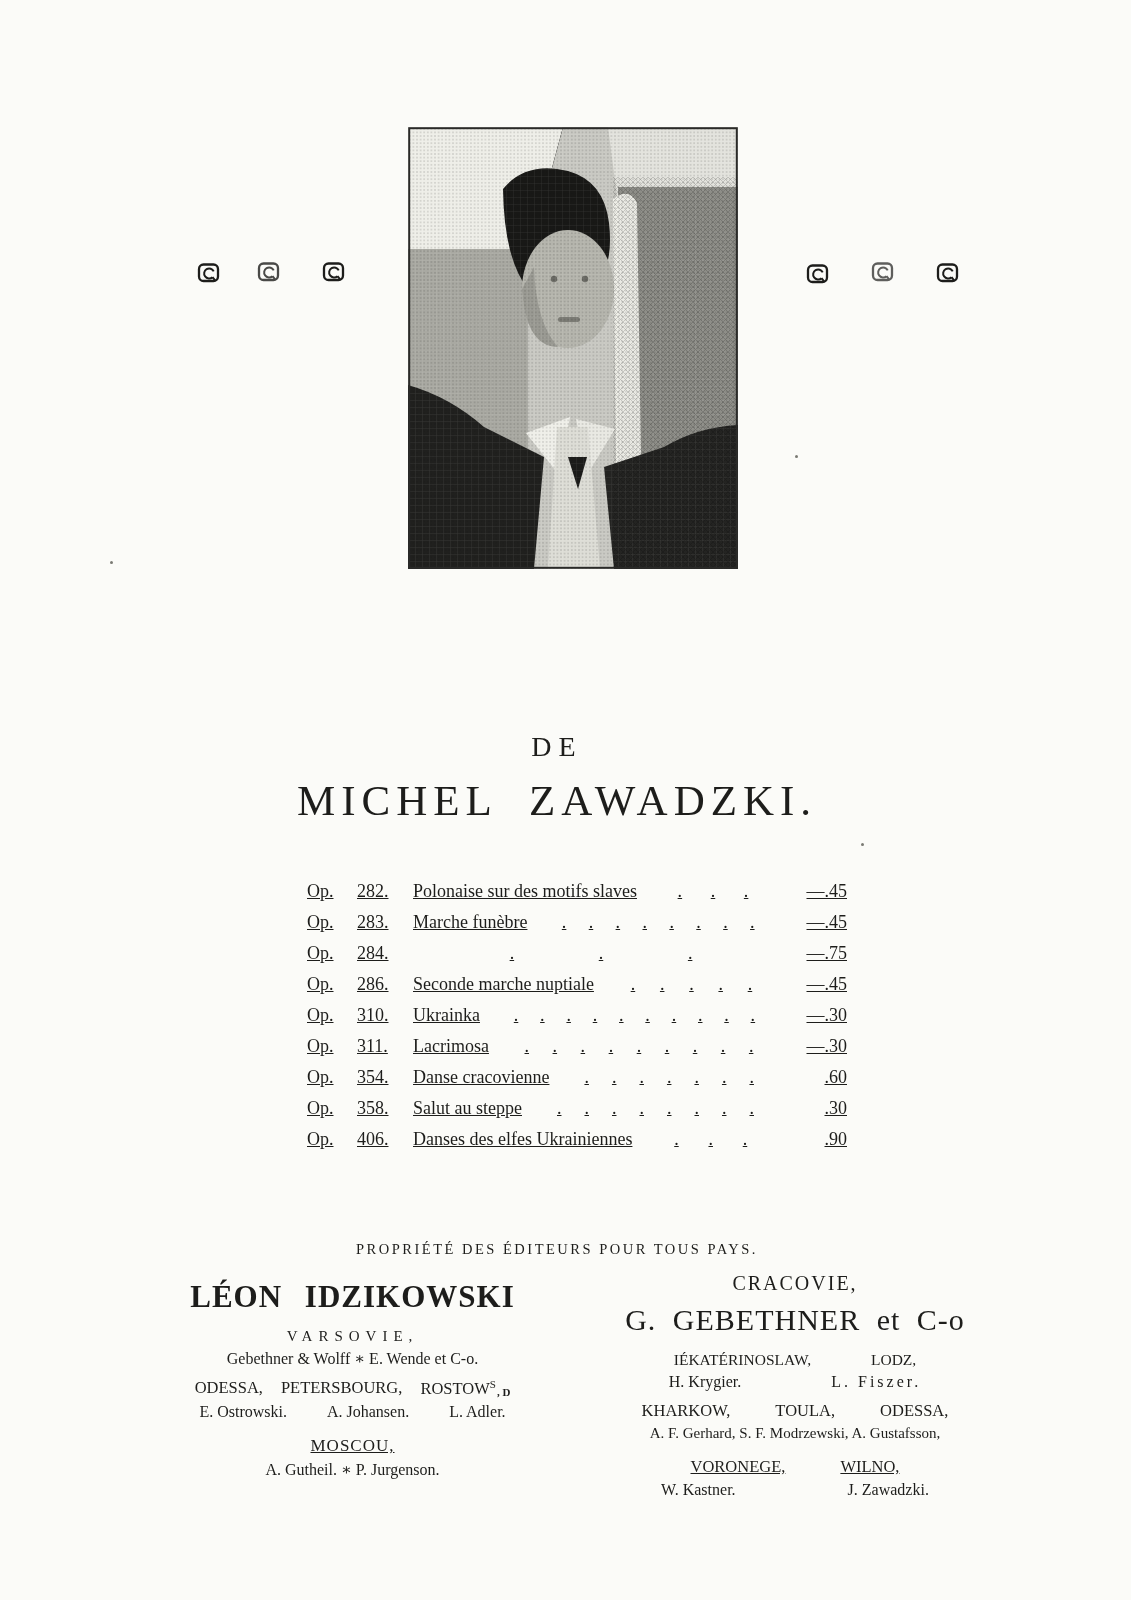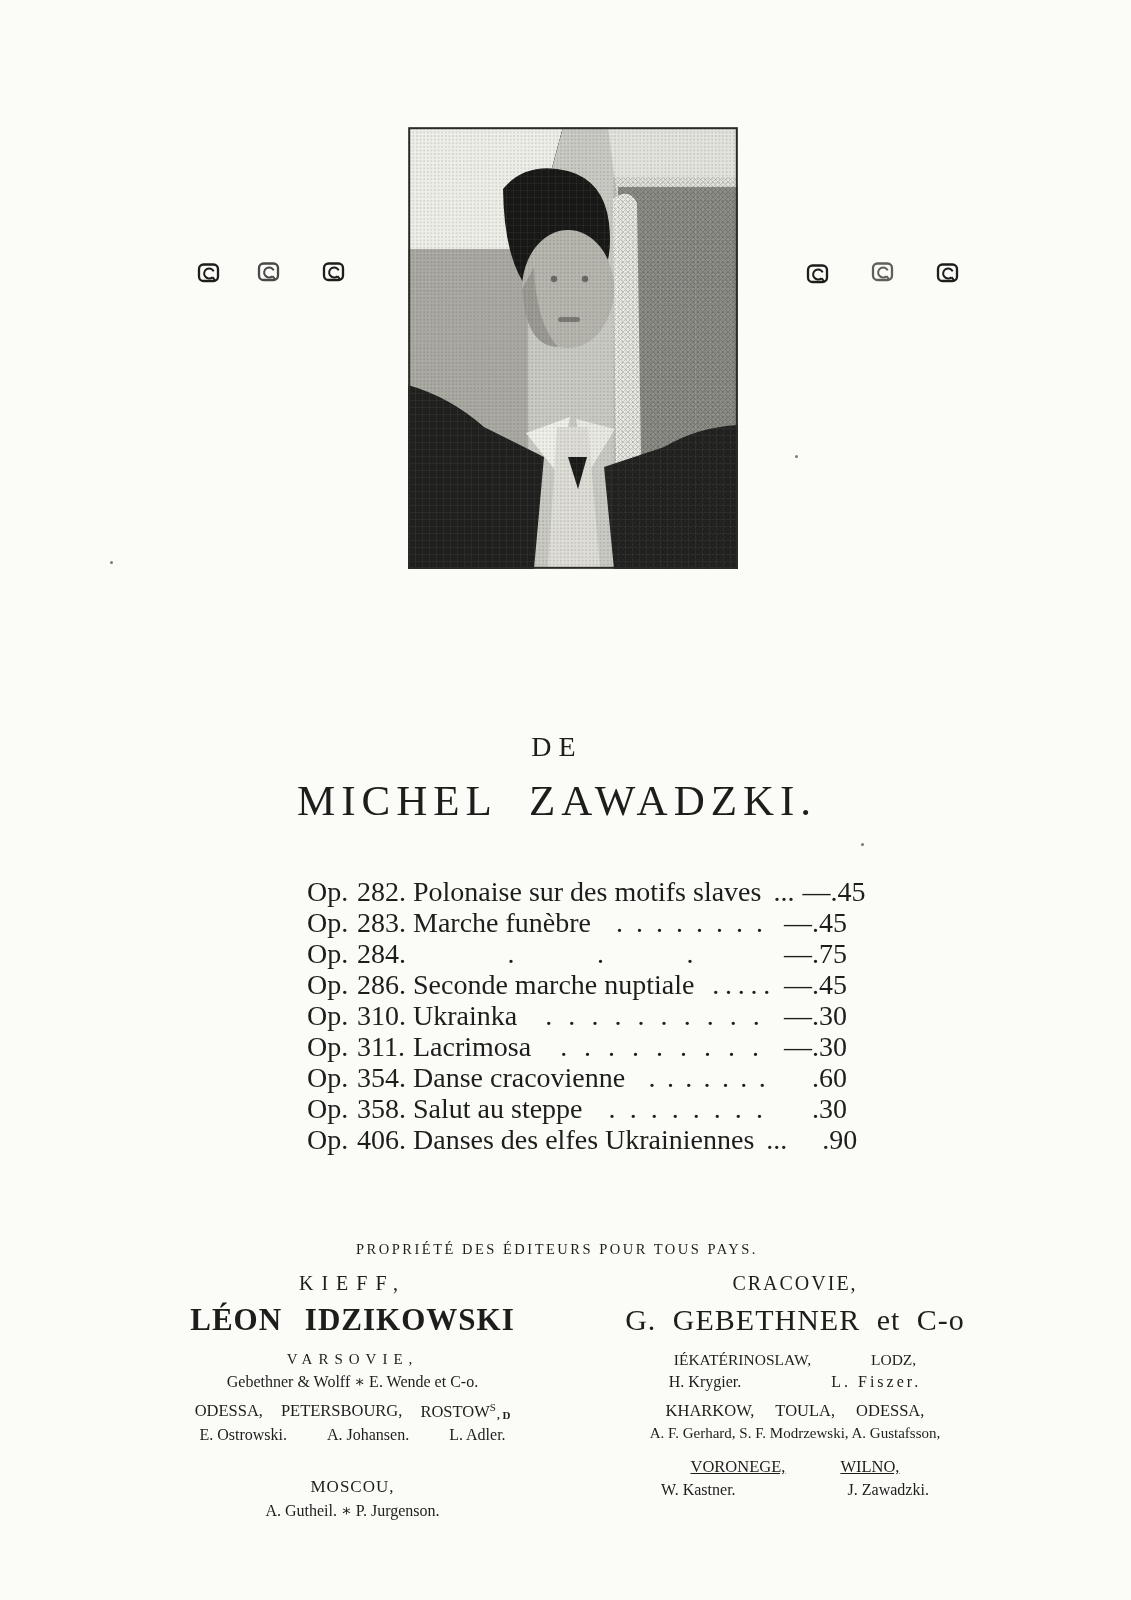--- a/index.html
+++ b/index.html
@@ -18,21 +18,21 @@
   
   .ornament{width:24px;height:22px;}
   .ornament svg{display:block;width:100%;height:100%;}
 
   
   .center-wrap{left:0;width:1114px;text-align:center;}
   .de{top:731px;font-size:28px;letter-spacing:7px;}
   .main-title{top:776px;font-size:43px;letter-spacing:6px;word-spacing:16px;}
 
   
-  .works{left:307px;top:876px;width:540px;font-size:28px;}
+  .works{left:307px;top:876px;width:540px;font-size:18px;text-decoration:underline;}
   .work-row{display:flex;align-items:baseline;height:31px;line-height:31px;}
   .work-op{width:50px;flex:0 0 auto;}
   .work-num{width:56px;flex:0 0 auto;}
   .work-title{flex:0 0 auto;white-space:nowrap;}
   .work-dots{flex:1 1 auto;display:flex;justify-content:space-evenly;margin:0 8px 0 12px;}
   .work-price{flex:0 0 auto;min-width:62px;text-align:right;white-space:nowrap;}
 
   
   .rights{top:1241px;font-size:14.5px;letter-spacing:2.5px;}
   .fcol{text-align:center;}
@@ -40,22 +40,22 @@
   .fcol-right{left:585px;top:1272px;width:420px;}
   .city-big{font-size:20px;letter-spacing:8px;}
   .city-big2{font-size:20px;letter-spacing:2px;}
   .pub-left{font-size:31px;font-weight:700;letter-spacing:1px;word-spacing:14px;margin-top:7px;}
   .pub-right{font-size:30px;letter-spacing:1px;word-spacing:8px;margin-top:8px;}
   .small-city{font-size:15px;letter-spacing:6px;margin-top:13px;}
   .agents{font-size:16px;margin-top:4px;}
   .cities-row{display:flex;justify-content:center;margin-top:10px;font-size:16.5px;}
   .agents-row{display:flex;justify-content:center;margin-top:4px;font-size:16px;}
   .gap18{gap:18px;}.gap40{gap:40px;}.gap60{gap:60px;}.gap90{gap:90px;}
-  .gap45{gap:21px;align-items:center;}.gap55{gap:55px;}.gap75{gap:112px;}
-  .moscou{font-size:17px;letter-spacing:1px;margin-top:33px;}
+  .gap45{gap:45px;align-items:center;}.gap55{gap:55px;}.gap75{gap:112px;}
+  .moscou{font-size:17px;letter-spacing:1px;margin-top:15px;text-decoration:underline;}
   .mt14{margin-top:14px;}.mt15{margin-top:15px;text-decoration:underline;}
   sup.rs{font-size:11px;vertical-align:6px;letter-spacing:1px;}
   sub.rs{font-size:11px;vertical-align:-2px;font-weight:700;}
   .fiszer{letter-spacing:3px;}
 
   .speck{width:3px;height:3px;border-radius:50%;background:#7a7a74;}
 </style>
 </head>
 <body>
 
@@ -278,21 +278,20 @@
         <span>.</span>
         <span>.</span>
       </span>
       <span class="work-price">.90</span>
     </div>
   </div>
 
 <div class="abs center-wrap rights">PROPRIÉTÉ DES ÉDITEURS POUR TOUS PAYS.</div>
 
 <div class="abs fcol fcol-left">
-  <div class="city-big">KIEFF,</div>
   <div class="pub-left">LÉON IDZIKOWSKI</div>
   <div class="small-city">VARSOVIE,</div>
   <div class="agents">Gebethner &amp; Wolff  ∗  E. Wende et C-o.</div>
   <div class="cities-row gap18">
     <span>ODESSA,</span>
     <span>PETERSBOURG,</span>
     <span><span>ROSTOW</span><sup class="rs">S</sup><sub class="rs">, D</sub></span>
   </div>
   <div class="agents-row gap40">
     <span>E. Ostrowski.</span>

